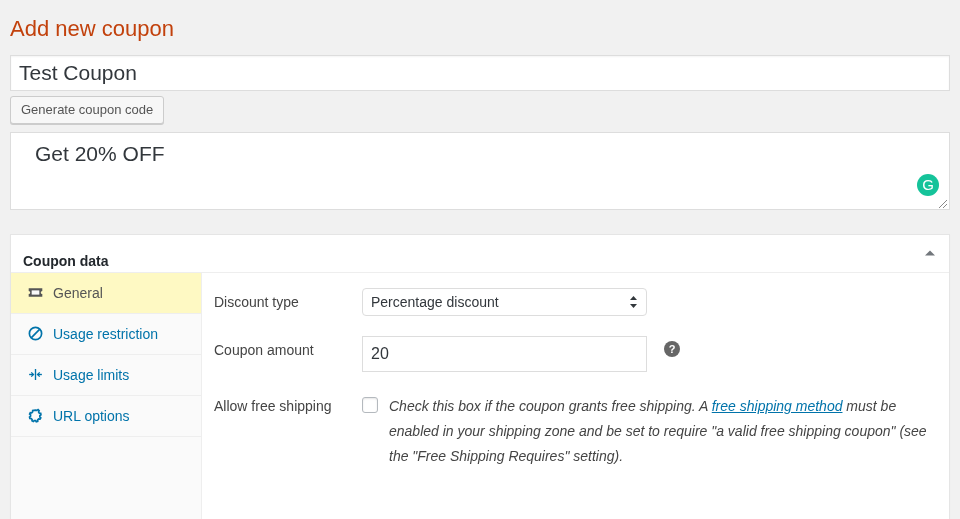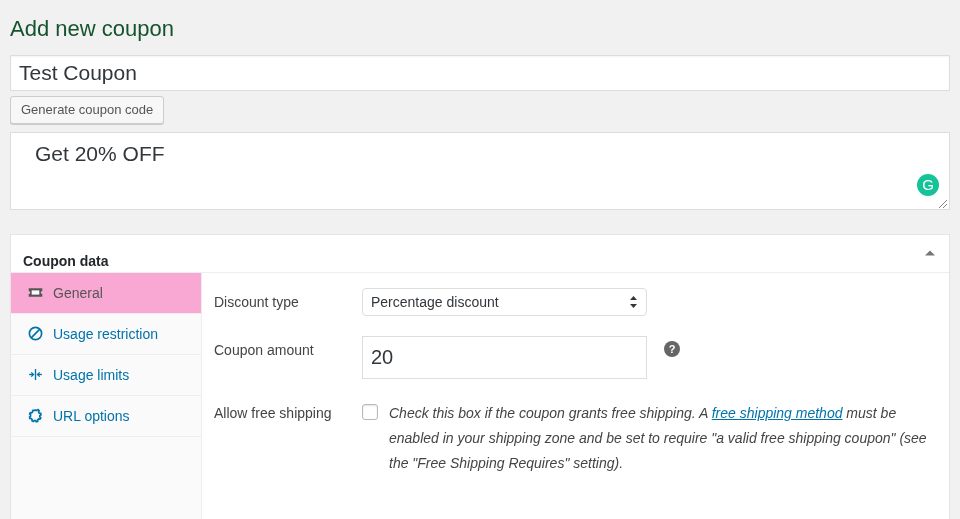--- a/index.html
+++ b/index.html
@@ -17,21 +17,21 @@
   }
   .wrap {
     padding: 0 10px;
   }
 
   
   .page-title {
     font-size: 22px;
     font-weight: 400;
     line-height: 1.3;
-    color: #14532d;
+    color: #c2410c;
     padding: 15px 0 11px 0;
     margin: 0;
   }
 
   
   .title-input {
     display: block;
     box-sizing: border-box;
     width: 100%;
     height: 27px;
@@ -169,21 +169,21 @@
     height: 41px;
     padding: 0 0 0 16px;
     box-sizing: border-box;
     border-bottom: 1px solid #eee;
     font-size: 14px;
     color: #0073aa;
     cursor: pointer;
     line-height: 1;
   }
   .tab.active {
-    background: #f9a8d4;
+    background: #fef9c3;
     color: #555;
     font-weight: 400;
   }
   .tab-icon {
     width: 17px;
     height: 17px;
     flex: 0 0 17px;
     display: flex;
     align-items: center;
     justify-content: center;
@@ -243,24 +243,24 @@
     position: absolute;
     right: 9px;
     top: 50%;
     transform: translateY(-50%);
     pointer-events: none;
   }
 
   input.wc-text {
     box-sizing: border-box;
     width: 285px;
-    height: 43px;
+    height: 36px;
     padding: 2px 8px;
     font-family: "Liberation Sans", sans-serif;
-    font-size: 20px;
+    font-size: 16px;
     line-height: 24px;
     color: #32373c;
     background: #fff;
     border: 1px solid #ddd;
     border-radius: 0;
     outline: none;
   }
   input.wc-text::placeholder {
     color: #999;
     opacity: 1;

